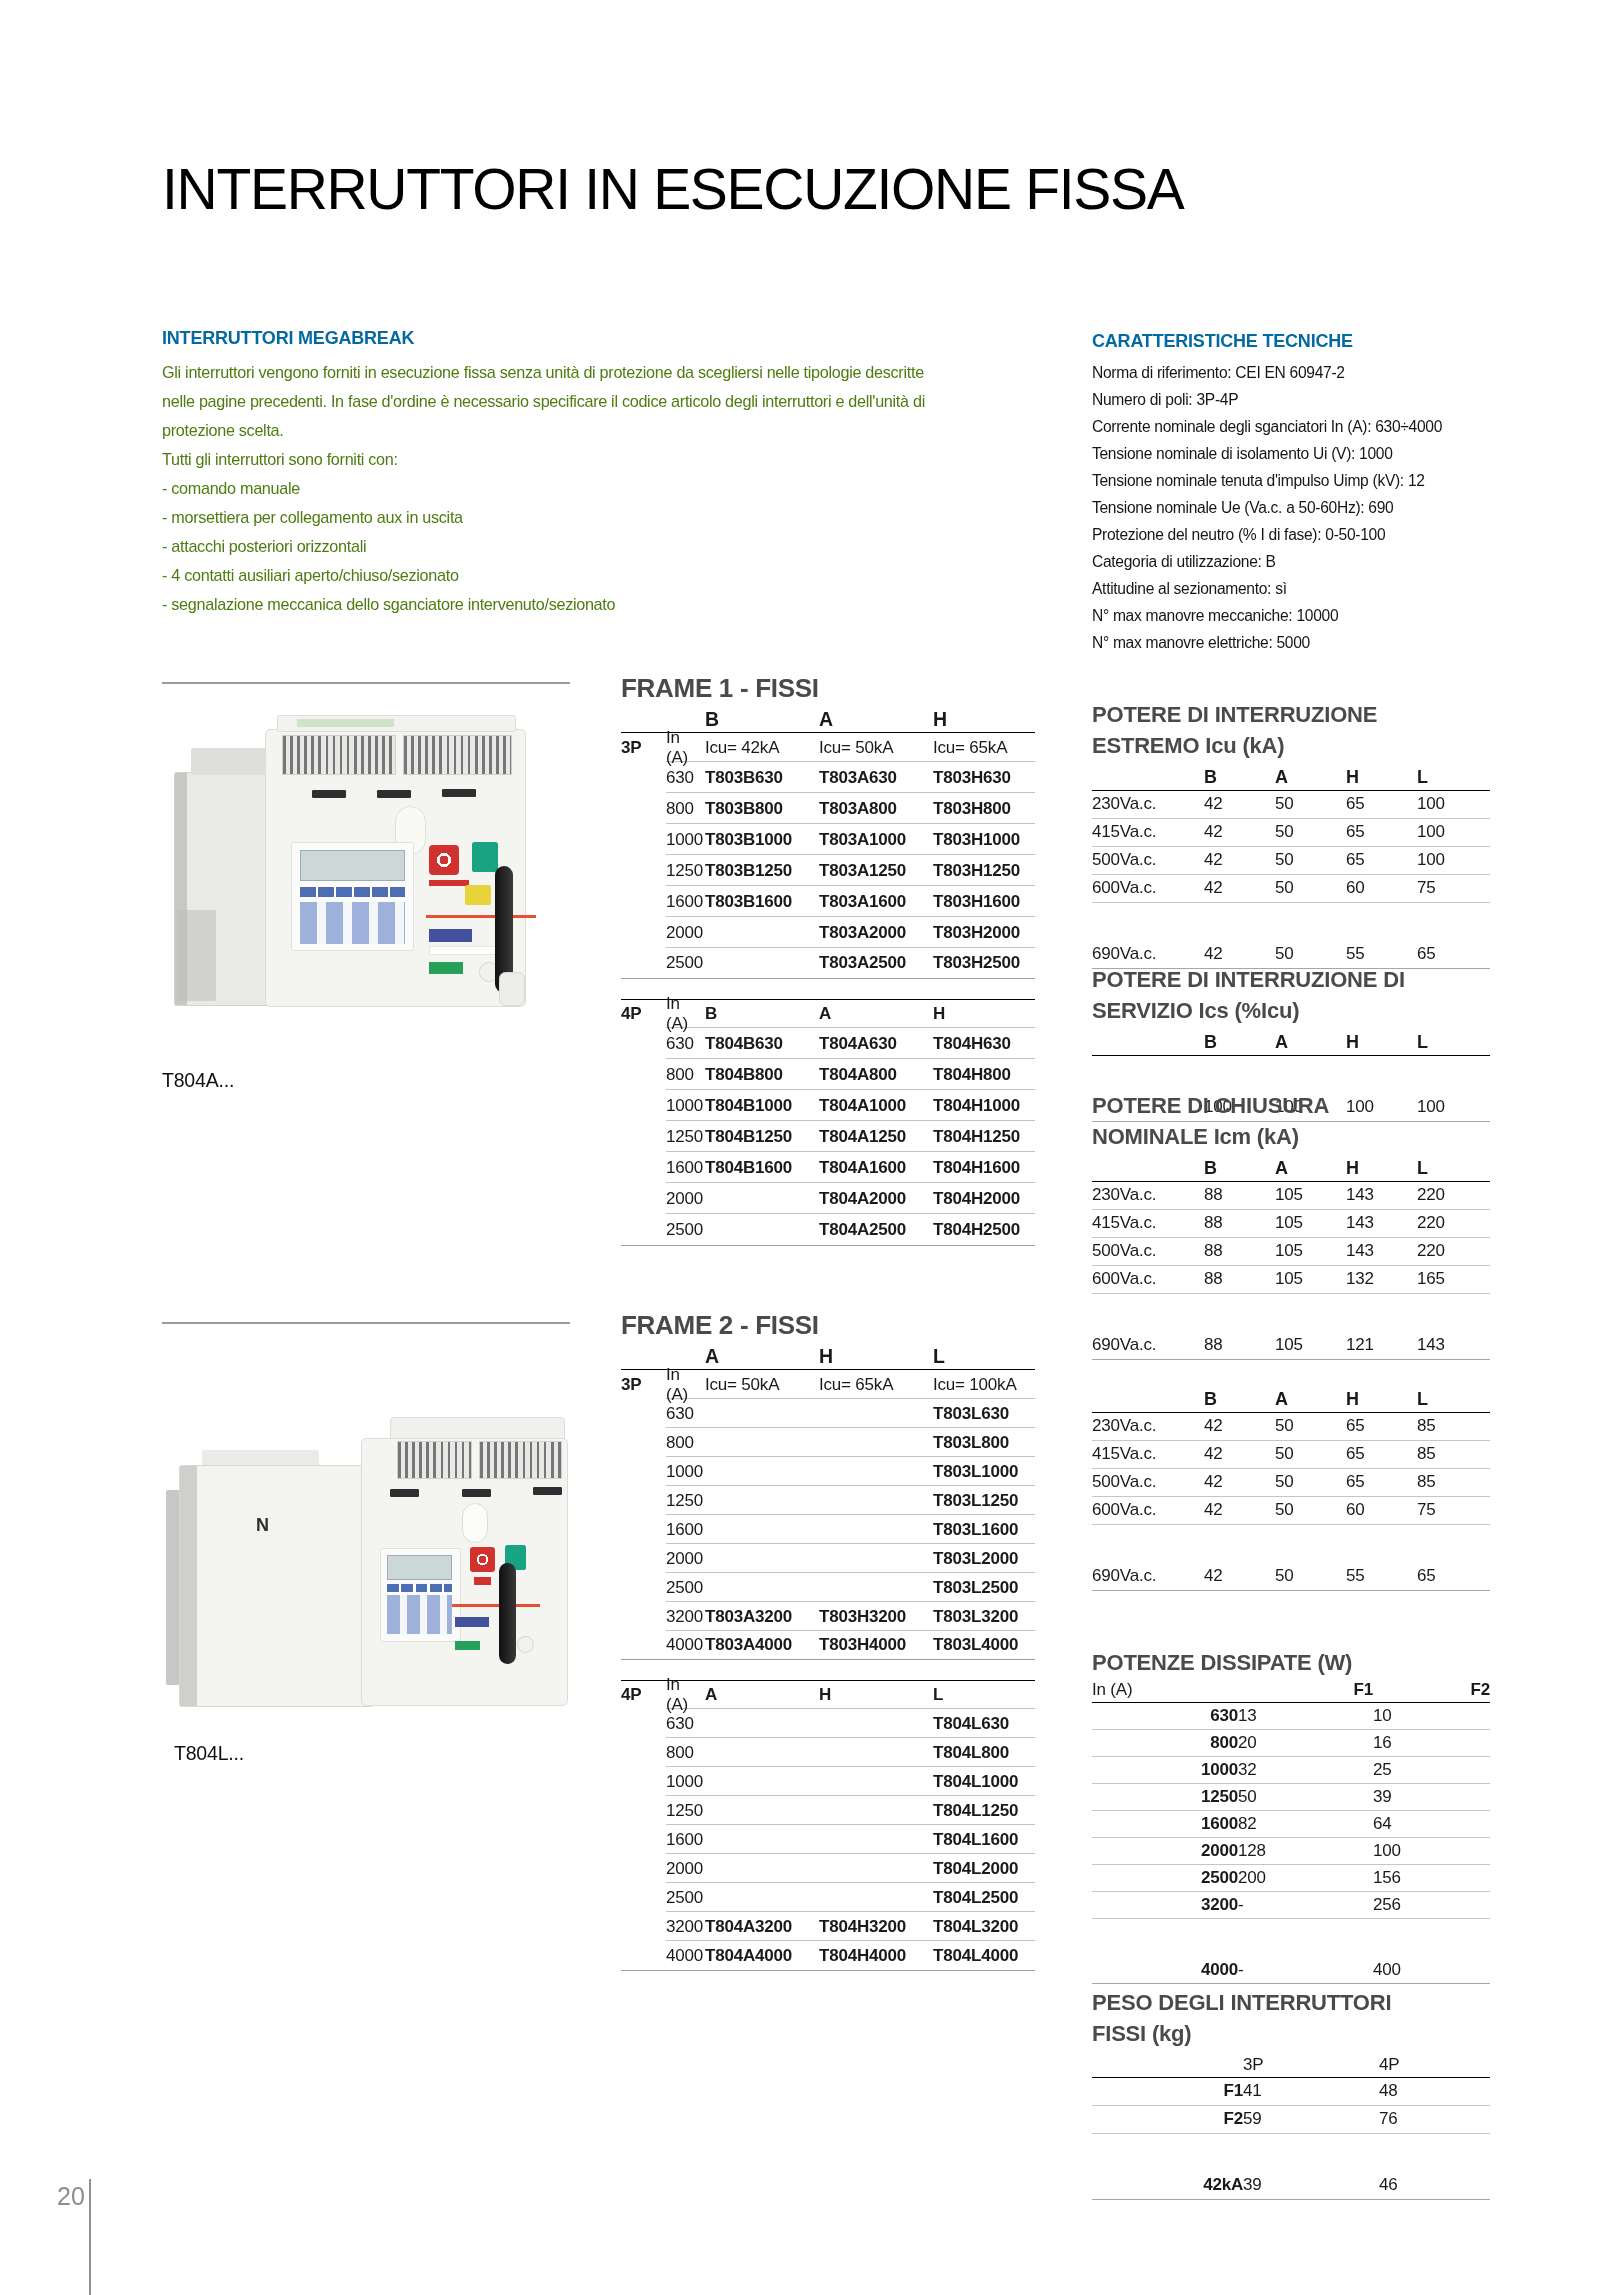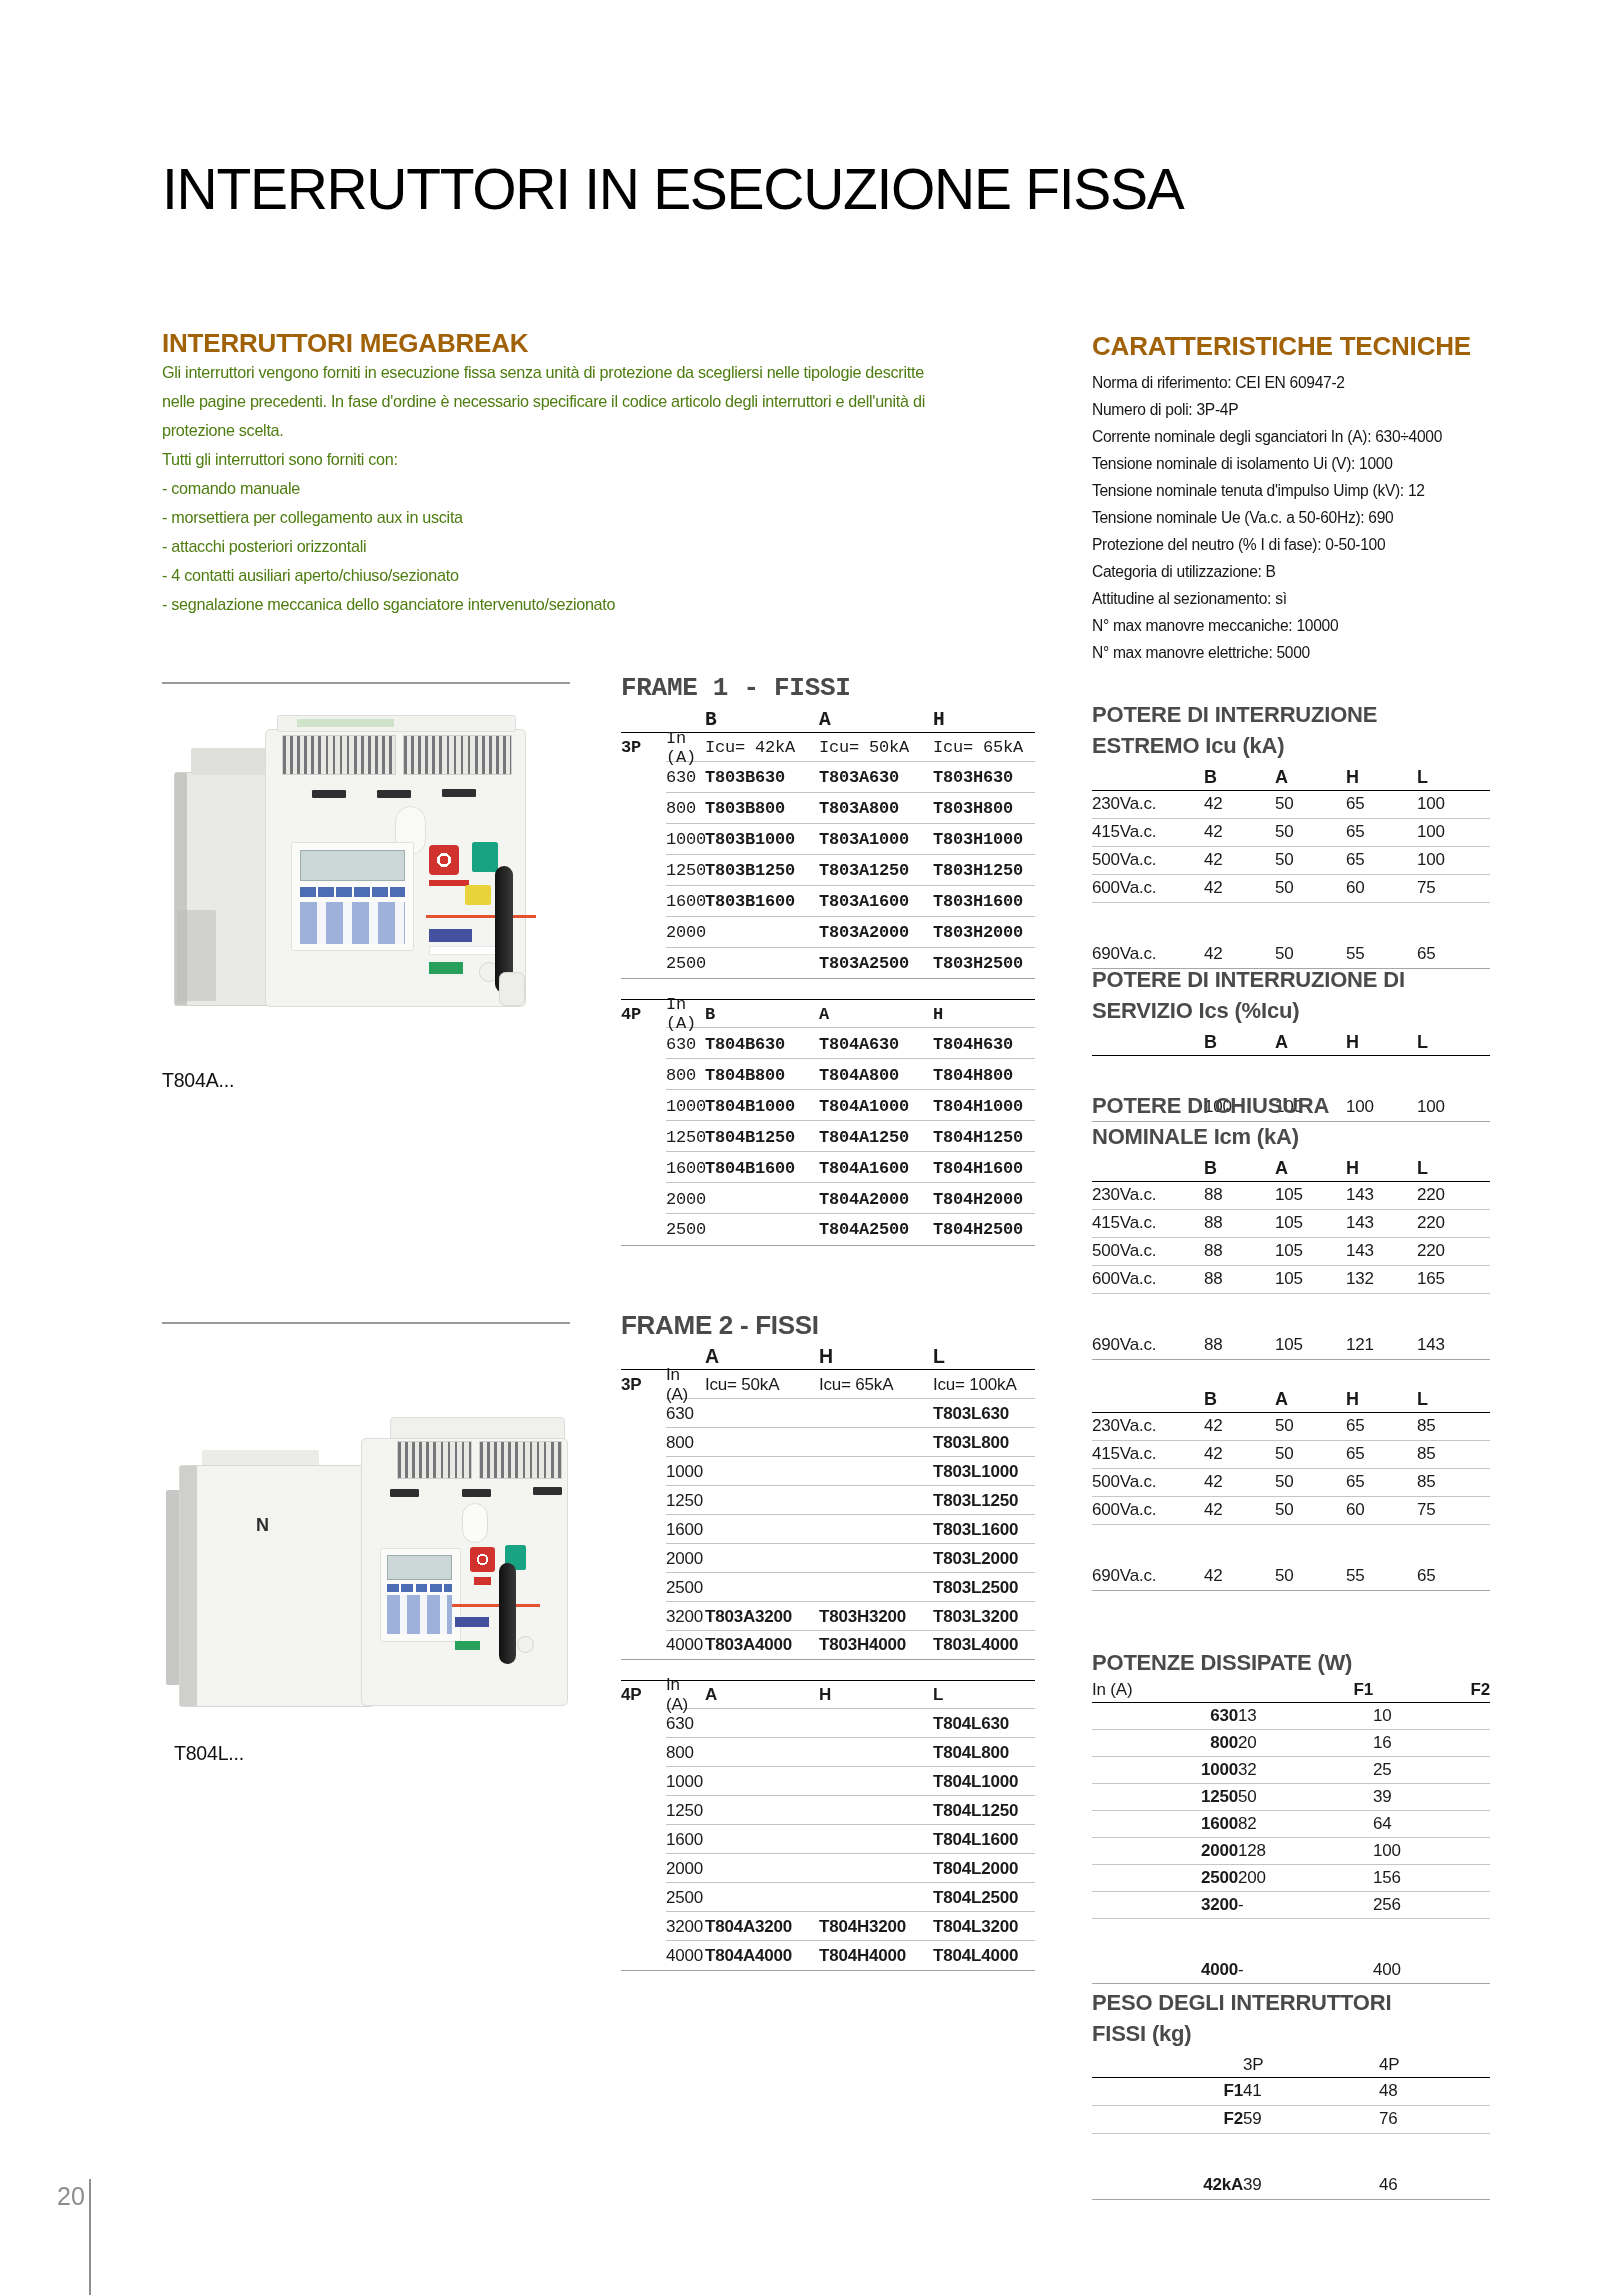--- a/index.html
+++ b/index.html
@@ -2,21 +2,21 @@
 <html style="font-size:10.4px"><head>
 <meta charset="utf-8">
 <style>
   * { margin:0; padding:0; box-sizing:border-box; }
   html,body { background:#ffffff; }
   .page { position:relative; width:1623px; height:2295px; background:#fff;
           font-family:"Liberation Sans", sans-serif; color:#1a1a1a; overflow:hidden; }
   .abs { position:absolute; }
 
   .maintitle { font-size:57px; font-weight:400; letter-spacing:-1.3px; color:#000; white-space:nowrap; }
-  .sechead  { font-size:26px; font-weight:700; color:#a16207; letter-spacing:-0.2px; white-space:nowrap; }
+  .sechead  { font-size:18px; font-weight:700; color:#0369a1; letter-spacing:-0.2px; white-space:nowrap; }
   .sechead2 { font-size:22px; font-weight:700; color:#4a4a4c; letter-spacing:-0.2px; line-height:31px; white-space:nowrap; }
   .bodyline { font-size:16.2px; letter-spacing:-0.3px; line-height:29px; white-space:nowrap; color:#4d7c0f; }
   .techline { font-size:15.6px; letter-spacing:-0.3px; line-height:27px; white-space:nowrap; color:#161616; }
   .cap { font-size:19.5px; letter-spacing:-0.2px; color:#111; }
   .pageno { font-size:25px; color:#8d8d8d; }
   .hr { position:absolute; height:1.9px; background:#9b9b9b; }
 
   
   .mtab { position:absolute; left:621px; width:414px; }
   .ftitle { font-size:26px; font-weight:700; color:#4a4a4c; height:34px; letter-spacing:-0.3px; }
@@ -128,21 +128,21 @@
     <div style="position:absolute;left:339px;top:133px;width:21.4px;height:25px;background:#18a383;border-radius:2.6px;"></div>
     <div style="position:absolute;left:308px;top:165px;width:17px;height:8.4px;background:#d2322e;"></div>
     <div style="position:absolute;left:286px;top:192px;width:88px;height:2.6px;background:#e4512e;"></div>
     <div style="position:absolute;left:289px;top:205px;width:34px;height:10.4px;background:#44519e;"></div>
     <div style="position:absolute;left:289px;top:229px;width:25px;height:9px;background:#27a05a;"></div>
     <div style="position:absolute;left:351px;top:224px;width:17px;height:17px;background:#f1f1ee;border:1.3px solid #d5d5d2;border-radius:50%;"></div>
     <div style="position:absolute;left:333px;top:151px;width:17px;height:101px;background:linear-gradient(90deg,#101010,#383838);border-radius:8.4px;"></div>
   </div>
   <div class="abs cap" style="left:162px;top:1742px;margin-left:12px;">T804L...</div>
 
-  <div class="mtab" style="top:673px;font-family:Liberation Mono, monospace;">
+  <div class="mtab" style="top:673px;">
     <div class="ftitle">FRAME 1 - FISSI</div>
     <div class="mrow letrow">
         <span class="cpole"></span>
         <span class="cin"></span>
         <span class="cc">B</span>
         <span class="cc">A</span>
         <span class="cc3">H</span>
       </div>
     <div class="mrow subrow divind">
         <span class="cpole">3P</span>

